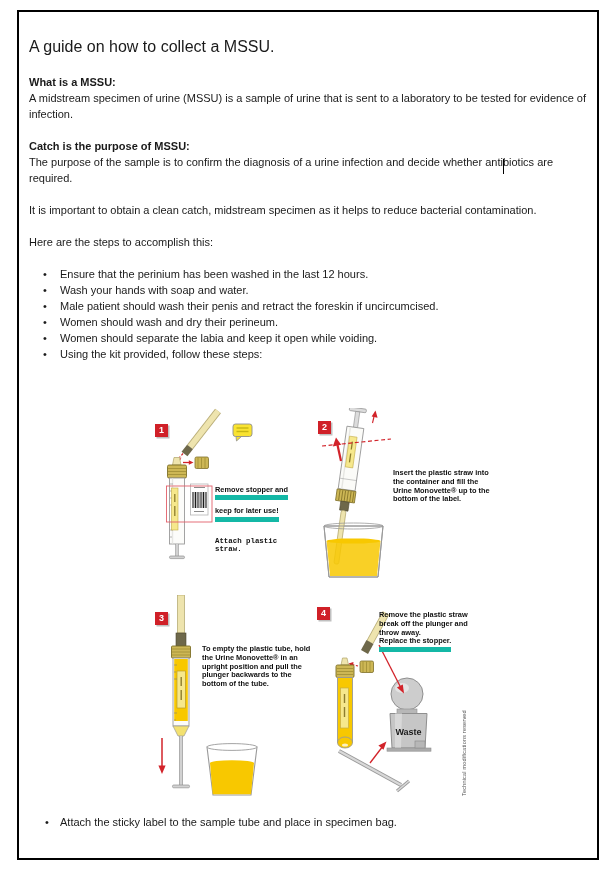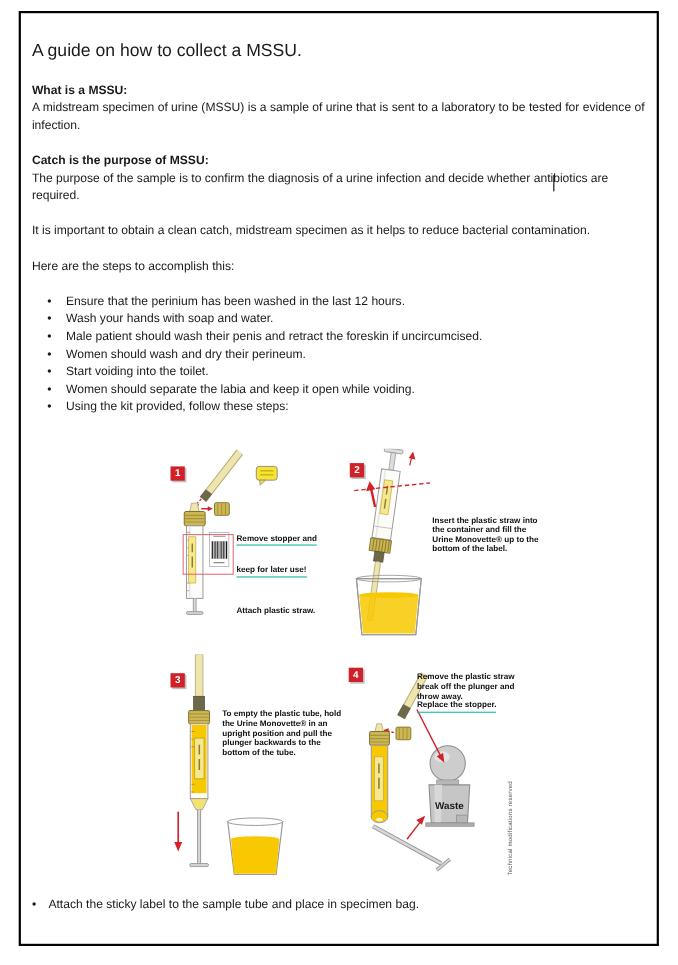--- a/index.html
+++ b/index.html
@@ -20,48 +20,47 @@
   .caret{position:absolute;left:503px;top:159px;width:1.3px;height:15px;background:#000;}
   
   .figure{position:absolute;left:148px;top:406px;width:346px;height:404px;}
   .panel{position:absolute;}
   .stepnum{
     position:absolute;width:13px;height:13px;background:#d02028;color:#fff;
     font-size:9px;font-weight:bold;line-height:13px;text-align:center;
     box-shadow:1.5px 1.5px 0 rgba(130,130,130,.5);
   }
   .cap{position:absolute;font-size:7.4px;line-height:8.8px;font-weight:bold;color:#111;}
-  .cap .u{display:inline-block;border-bottom:1px solid #14b8a6;padding-bottom:.5px;margin-bottom:18px;}
-  .capgap{margin-top:8px;}
+  .cap .u{display:inline-block;border-bottom:5px solid #14b8a6;padding-bottom:.5px;margin-bottom:7px;}
+  .capgap{margin-top:8px;font-family:Liberation Mono, monospace;}
   .sidenote{
     position:absolute;left:313px;top:308px;height:82px;font-size:5.5px;color:#555;
     writing-mode:vertical-rl;transform:rotate(180deg);letter-spacing:.2px;white-space:nowrap;
   }
-  .final-bullet{position:absolute;left:29px;top:814px;font-size:11px;line-height:16px;}
+  .final-bullet{position:absolute;left:45px;top:814px;font-size:11px;line-height:16px;}
   .final-bullet .dot{display:inline-block;width:15px;}
 </style>
 </head>
 <body>
 
 <div class="page-border"></div>
 
 <div class="content">
   <p class="title">A guide on how to collect a MSSU.</p>
   <p class="bold">What is a MSSU:</p>
   <p>A midstream specimen of urine (MSSU) is a sample of urine that is sent to a laboratory to be tested for evidence of infection.</p>
   <p class="bold mt">Catch is the purpose of MSSU:</p>
   <p>The purpose of the sample is to confirm the diagnosis of a urine infection and decide whether antibiotics are required.</p>
   <p class="mt">It is important to obtain a clean catch, midstream specimen as it helps to reduce bacterial contamination.</p>
   <p class="mt">Here are the steps to accomplish this:</p>
   <ul class="steps">
     <li>Ensure that the perinium has been washed in the last 12 hours.</li>
     <li>Wash your hands with soap and water.</li>
     <li>Male patient should wash their penis and retract the foreskin if uncircumcised.</li>
     <li>Women should wash and dry their perineum.</li>
-    <li>Start voiding into the toilet.</li>
     <li>Women should separate the labia and keep it open while voiding.</li>
     <li>Using the kit provided, follow these steps:</li>
   </ul>
 </div>
 
 <div class="caret"></div>
 
 <div class="figure">
 
   <svg class="panel" style="left:2px;top:2px" width="165" height="190" viewBox="0 0 165 190">

